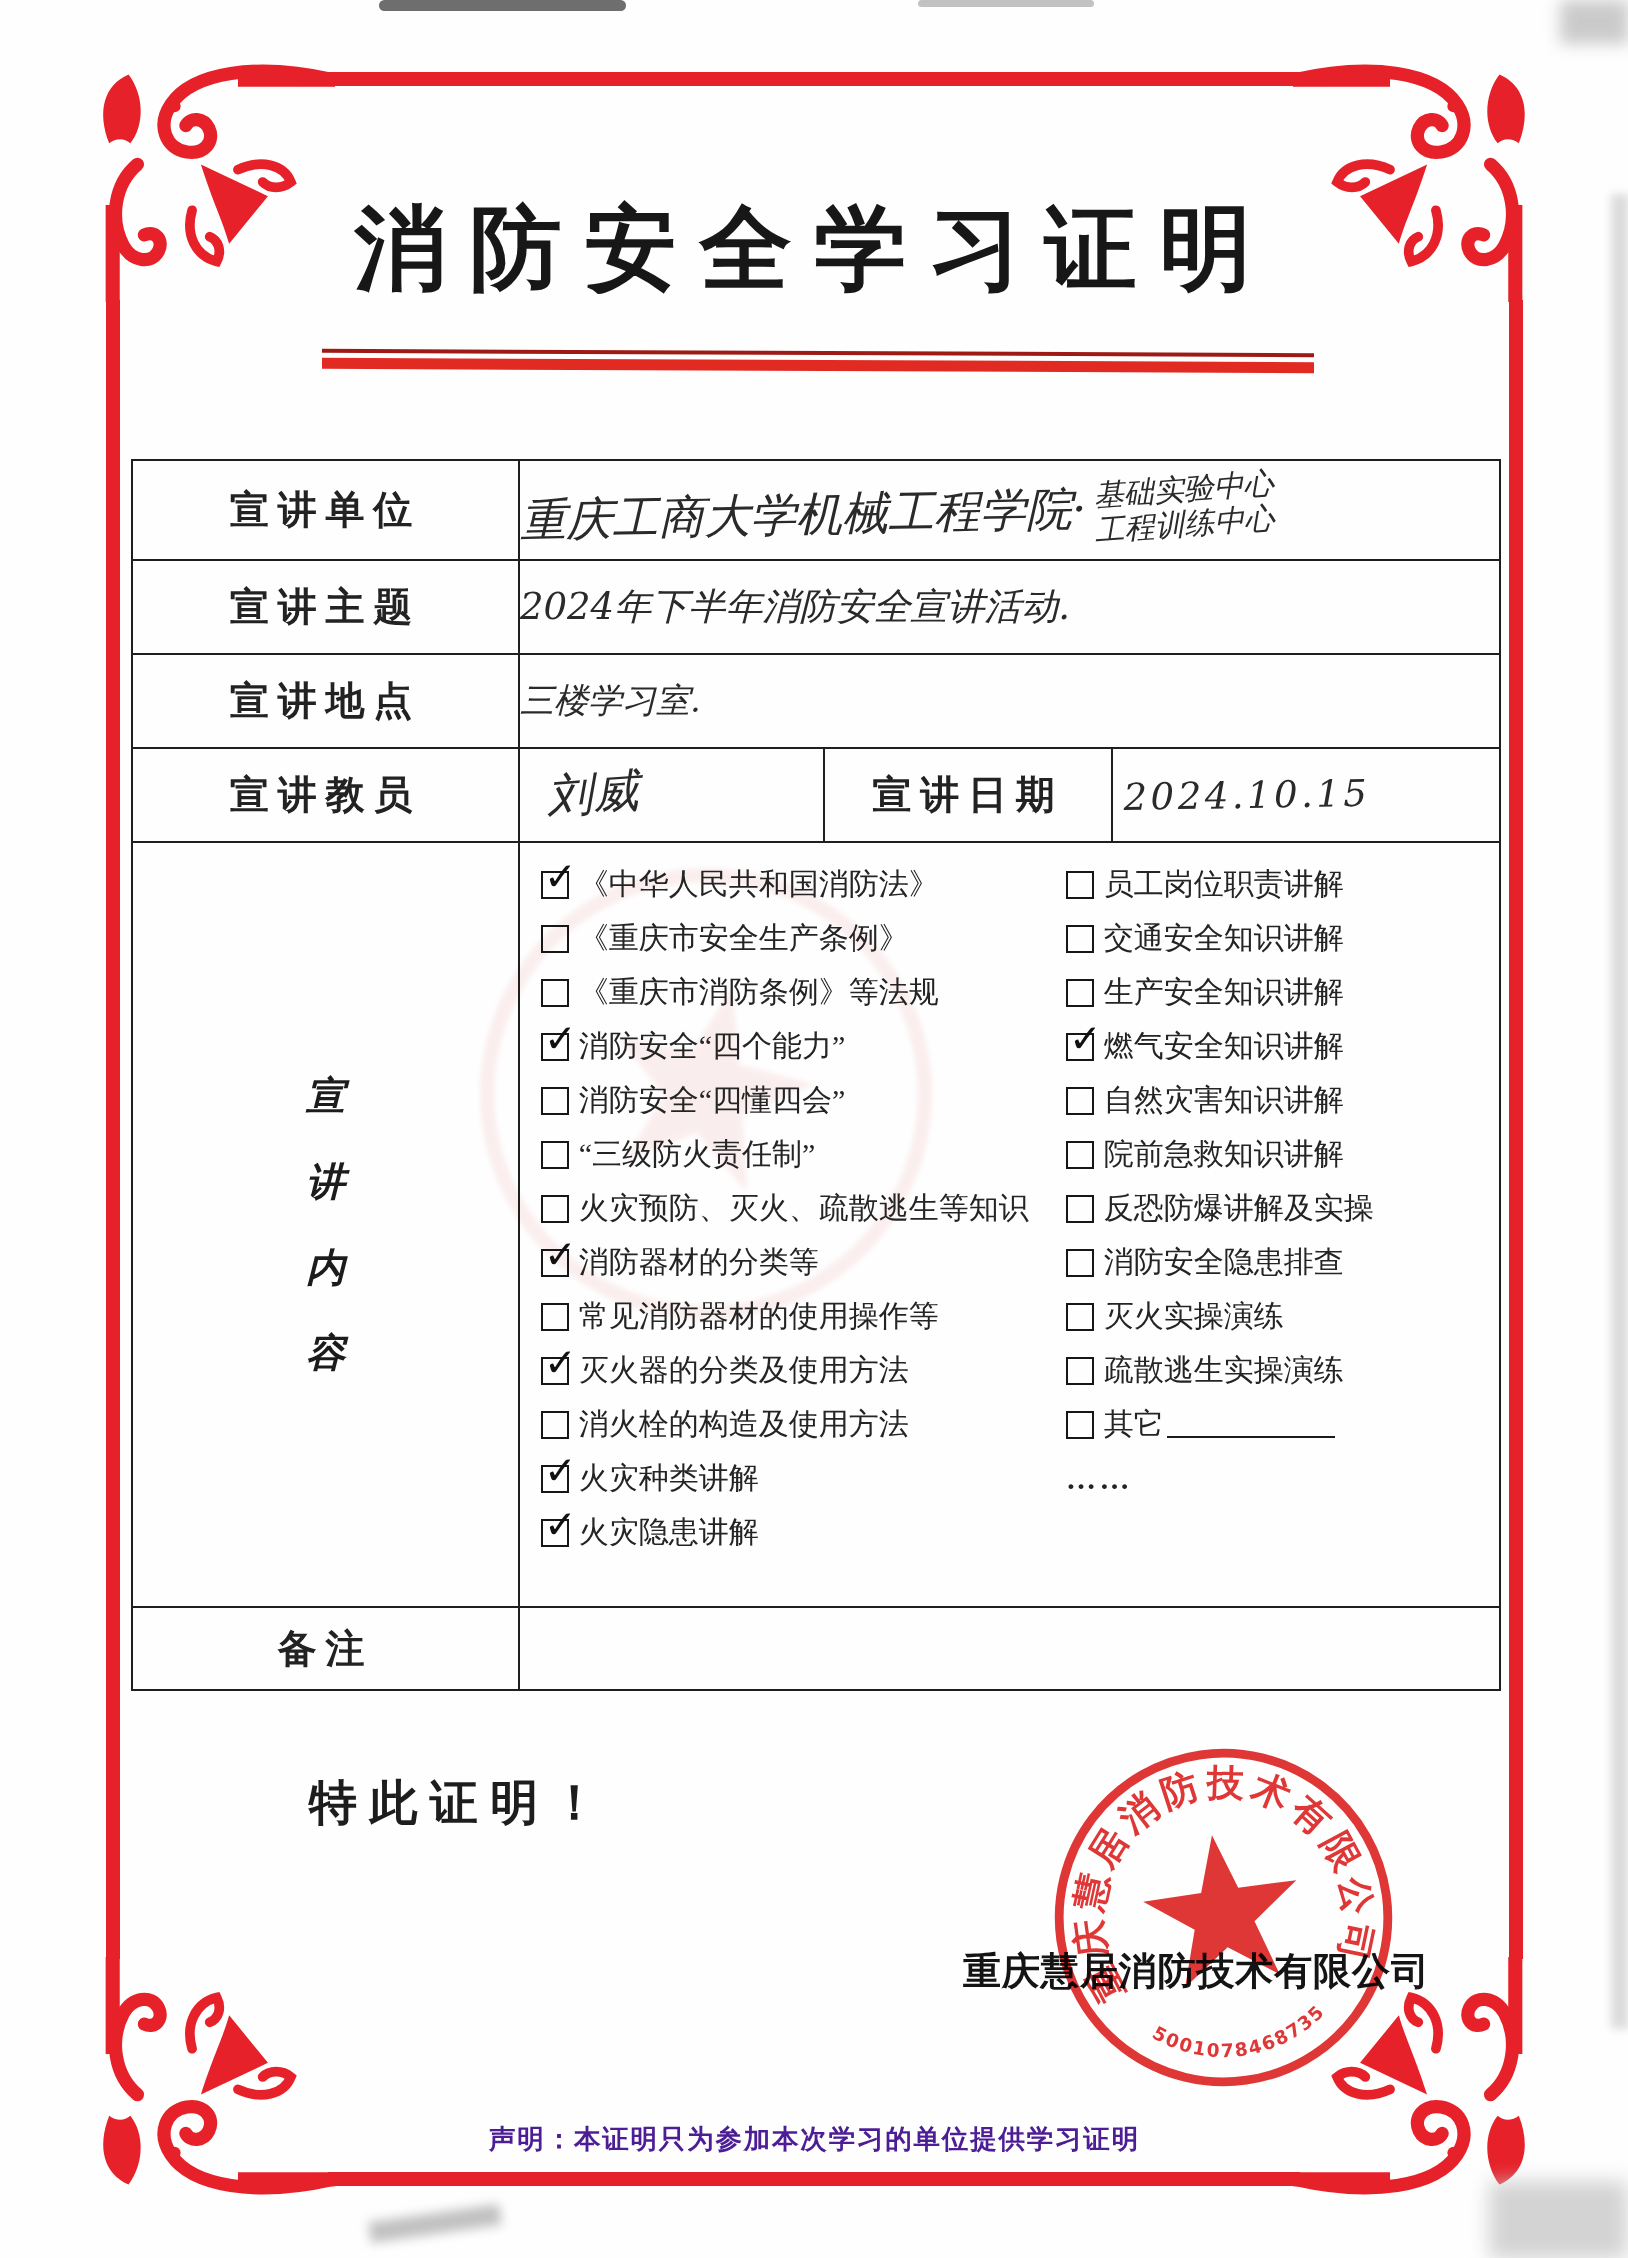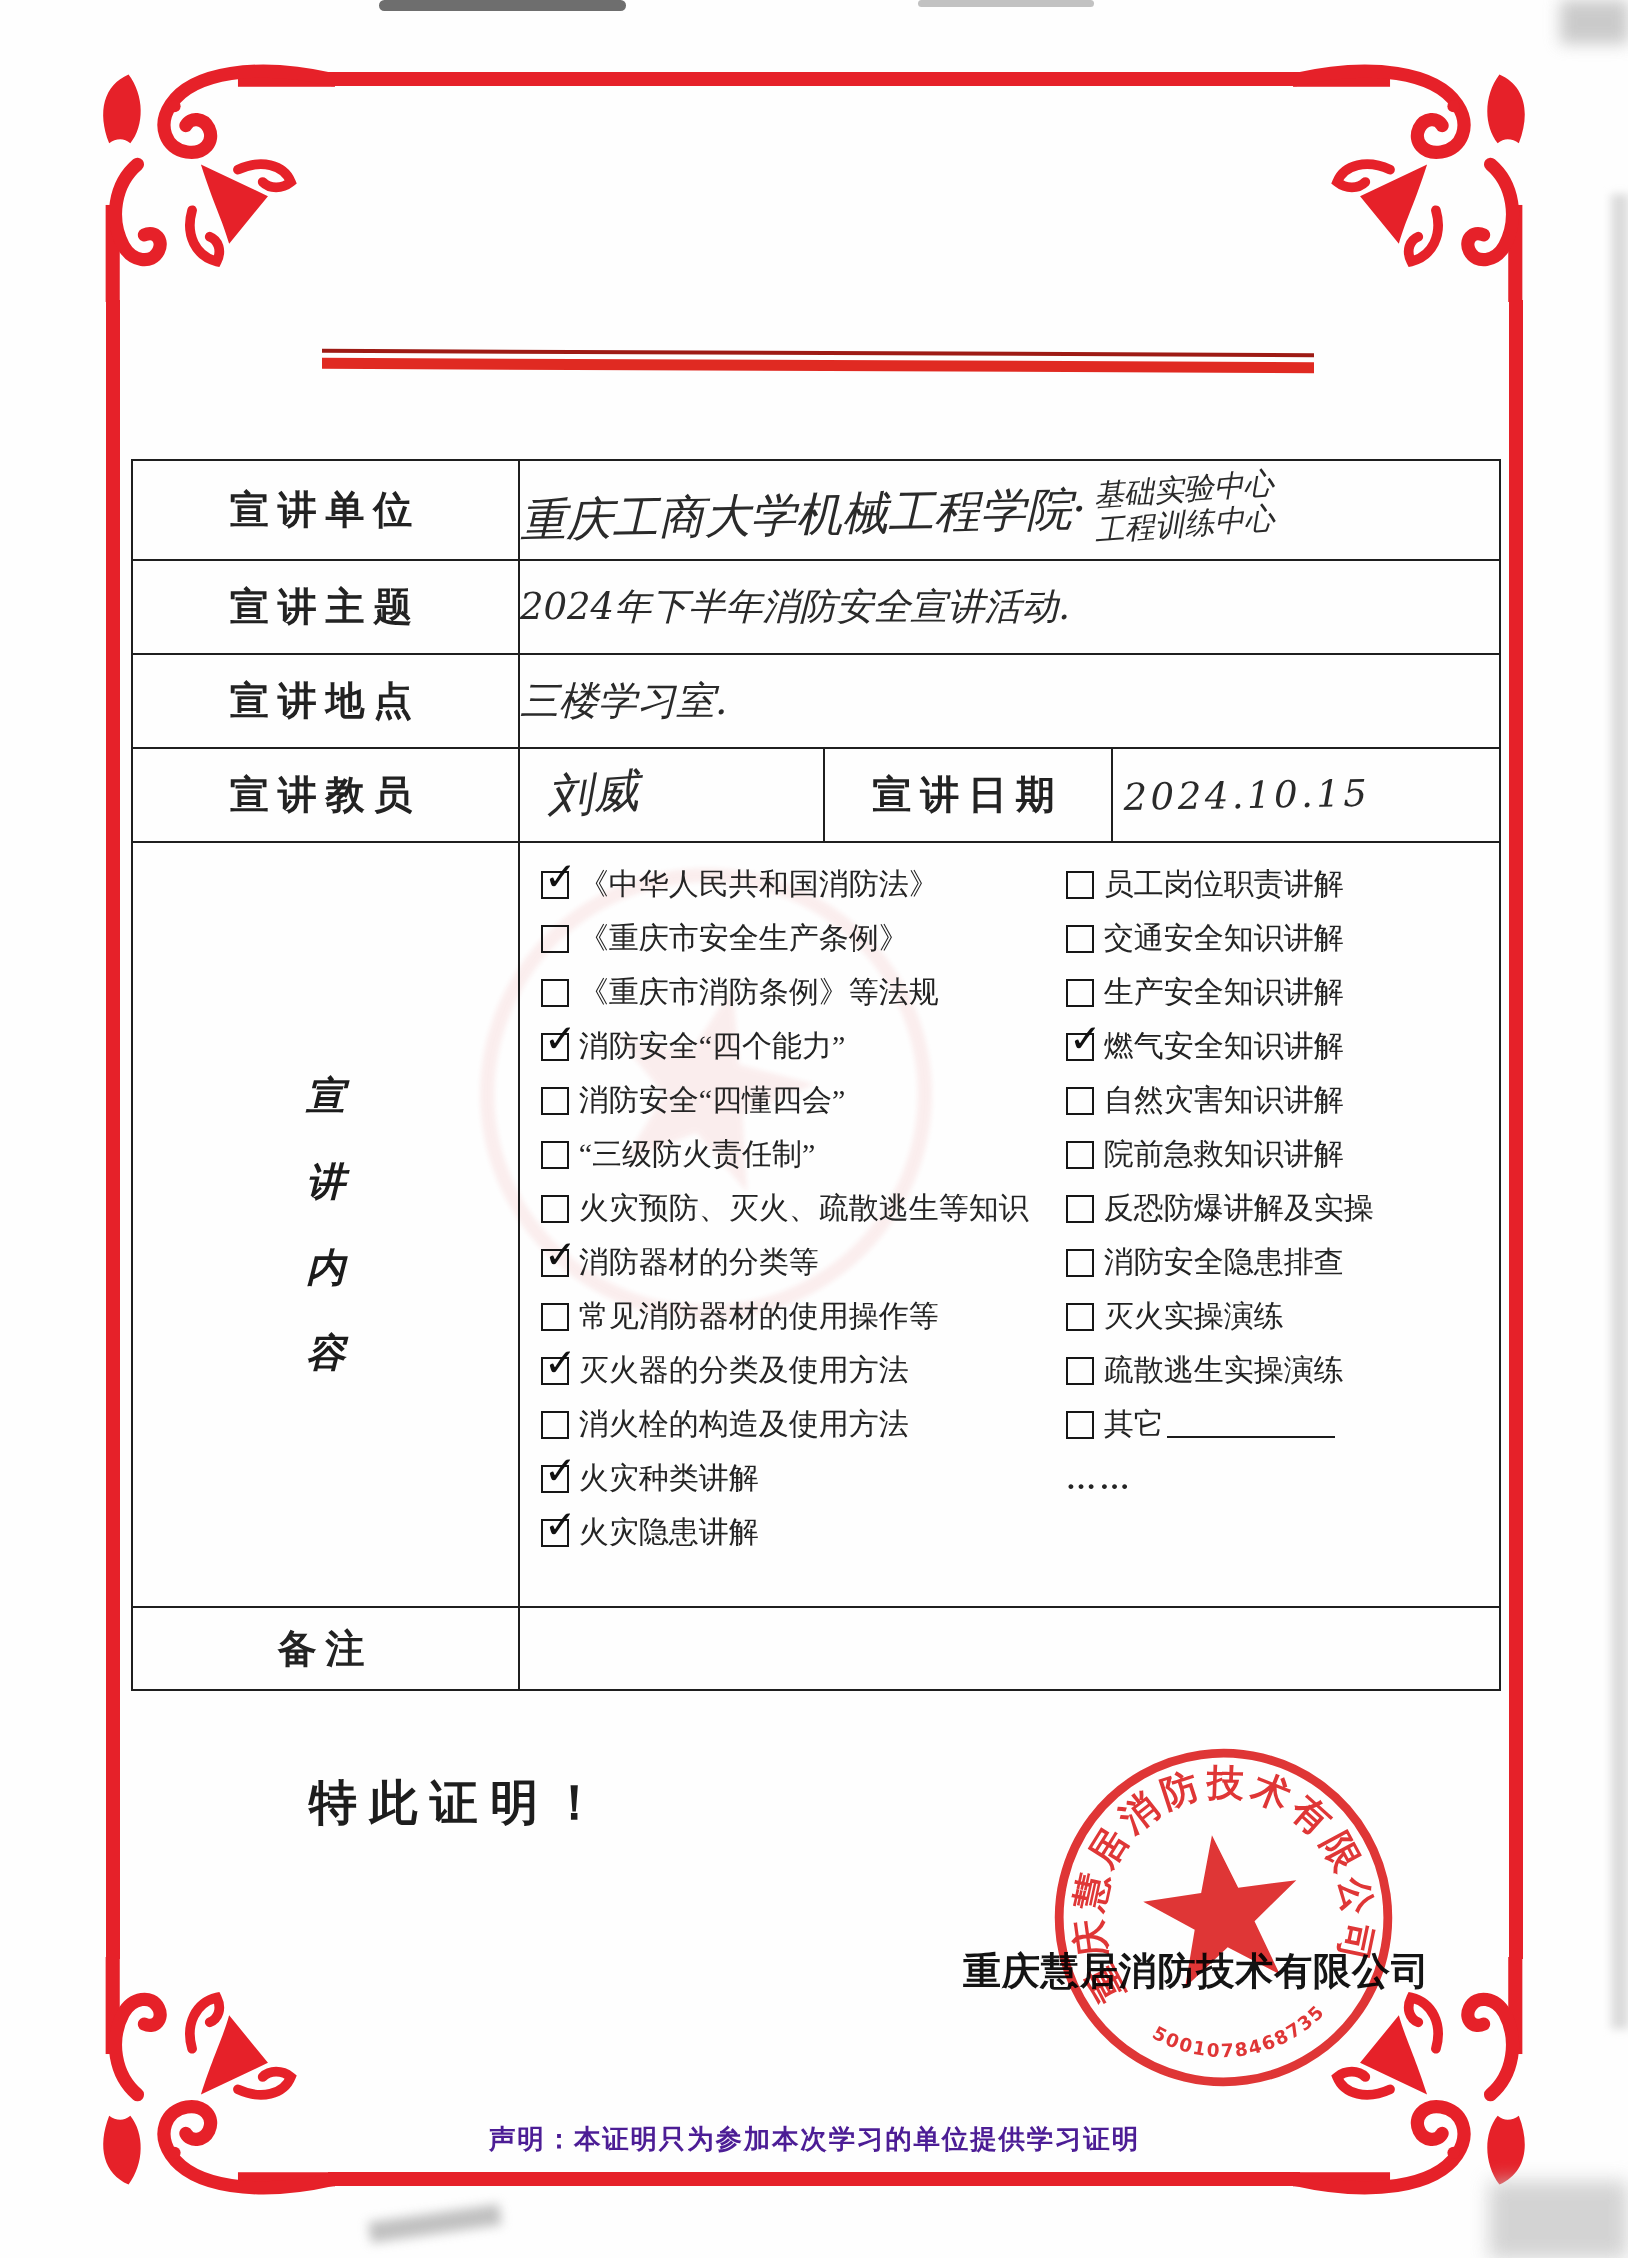--- a/index.html
+++ b/index.html
@@ -28,21 +28,21 @@
              table-layout:fixed;z-index:3;background:transparent;}
   table.form td{border:2.6px solid #1f1f1f;padding:0;vertical-align:middle;}
   td.label-cell{text-align:center;font-size:39px;font-weight:600;letter-spacing:8.8px;color:#222;}
   td.value-cell{padding-left:19.4px;}
   .hand{font-family:"DejaVu Serif","Liberation Serif",serif;font-style:italic;color:#2a2a2a;}
   .unit-wrap{display:flex;align-items:center;transform:rotate(-1.2deg);}
   .unit-main{font-size:46px;white-space:nowrap;}
   .unit-subs{display:flex;flex-direction:column;margin-left:7px;line-height:1.15;}
   .unit-subs span{font-size:30px;white-space:nowrap;transform:rotate(-3deg);}
   .topic-val{font-size:37px;transform:rotate(-0.8deg);}
-  .loc-val{font-size:39px;text-align:center;}
+  .loc-val{font-size:34px;text-align:center;}
   .sig-val{font-size:46px;transform:rotate(-4deg);display:inline-block;padding-left:26.5px;}
   .date-val{font-size:37px;letter-spacing:3.5px;padding-left:10.6px;transform:rotate(-1deg);display:inline-block;}
   .content-label{width:42px;margin:0 auto;font-size:39px;font-weight:600;line-height:2.2;
                  text-align:center;word-break:break-all;letter-spacing:0;font-style:italic;}
   
   .content-cell-inner{display:flex;padding:26.5px 0 0 21px;}
   ul.checklist{list-style:none;margin:0;padding:0;}
   ul.cl-left{width:525px;}
   ul.cl-right{width:415px;}
   li.check-item{display:flex;align-items:center;height:30px;margin-bottom:24px;
@@ -111,20 +111,21 @@
     </svg>
   <svg class="corner br" viewBox="0 0 280 280">
       <use href="#corner-flourish"></use>
     </svg>
 
   <svg class="bleed" viewBox="0 0 420 420">
     <circle cx="210" cy="210" r="186" fill="none" stroke="#d02020" stroke-width="12"></circle>
     <polygon fill="#d02020" points="210,116 231.2,178.9 297.5,179.6 244.2,219.1 264.1,282.4 210,244 155.9,282.4 175.8,219.1 122.5,179.6 188.8,178.9"></polygon>
   </svg>
 
+  <div class="title">消防安全学习证明</div>
   <div class="underline">
     <div class="thin"></div>
       <div class="thick"></div>
   </div>
 
   <table class="form">
     <colgroup>
         <col style="width:387px">
         <col style="width:305px">
         <col style="width:288px">

